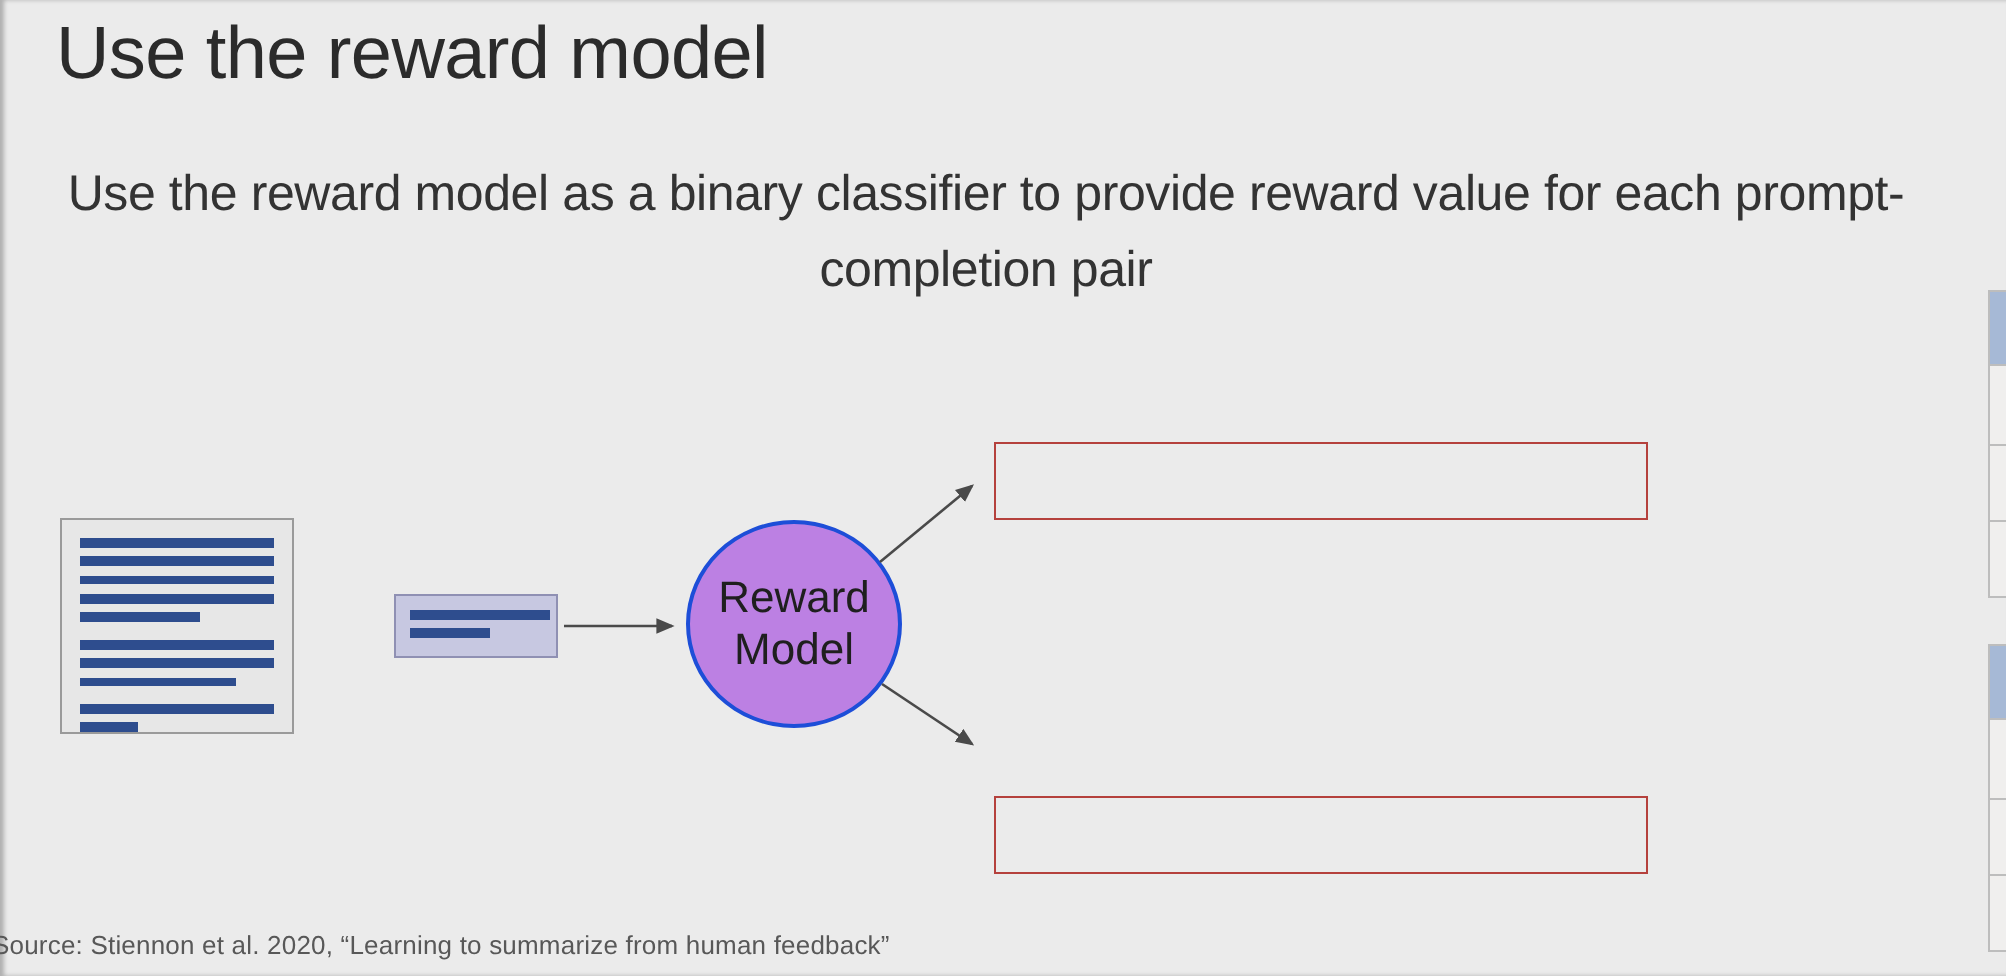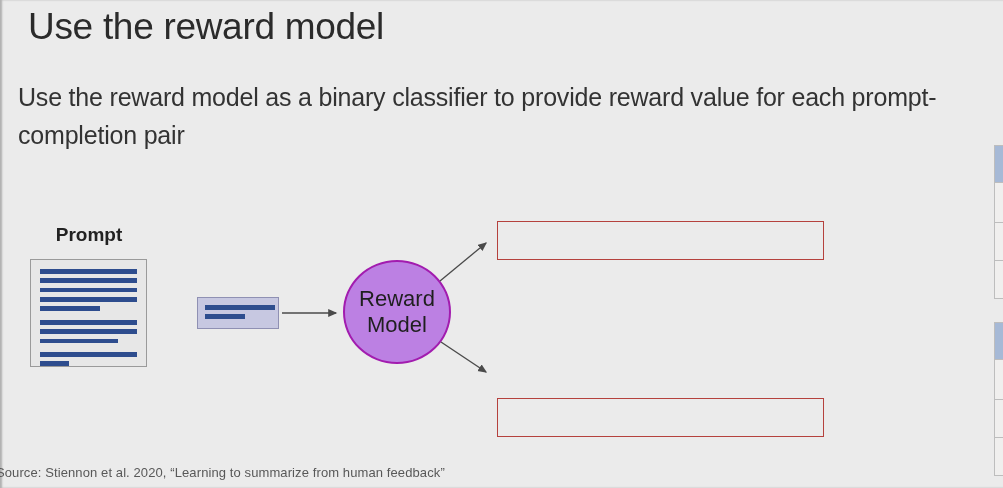--- a/index.html
+++ b/index.html
@@ -10,21 +10,21 @@
     overflow:hidden;
     font-family:"Liberation Sans", sans-serif;
     box-shadow:inset 2px 0 2px rgba(0,0,0,0.25);
   }
   .title{
     position:absolute;left:28px;top:6px;
     font-size:37px;font-weight:500;color:#2b2b2b;letter-spacing:-0.3px;
   }
   .subtitle{
     position:absolute;left:18px;top:78px;width:950px;
-    font-size:25px;line-height:38px;color:#333;letter-spacing:-0.2px;
+    font-size:25px;line-height:38px;color:#333;letter-spacing:-0.2px;text-align:center;
   }
   .diagram-label{
     position:absolute;top:224px;
     font-size:19px;font-weight:700;color:#222;text-align:center;
   }
   .prompt-label{left:30px;width:118px;}
   .completion-label{left:183px;width:114px;}
 
   .prompt-box{
     position:absolute;left:30px;top:259px;width:117px;height:108px;
@@ -36,21 +36,21 @@
 
   .completion-box{
     position:absolute;left:197px;top:297px;width:82px;height:32px;
     background:#c7c8e1;border:1px solid #8f90b3;box-sizing:border-box;
     padding:7px 0 0 7px;display:flex;flex-direction:column;gap:4px;
   }
   .completion-box .bar{background:#2e4d8e;}
 
   .reward-circle{
     position:absolute;left:343px;top:260px;width:108px;height:104px;
-    background:#bc80e3;border:2px solid #a21caf;border-radius:50%;
+    background:#bc80e3;border:2px solid #1d4ed8;border-radius:50%;
     box-sizing:border-box;
     display:flex;align-items:center;justify-content:center;text-align:center;
     font-size:22px;line-height:26px;color:#1f1f1f;
   }
   .reward-circle span{display:block;width:90px;}
 
   .arrows{position:absolute;left:0;top:0;width:1003px;height:488px;pointer-events:none;}
 
   .rm-table{
     position:absolute;left:497px;width:473px;
@@ -78,21 +78,20 @@
   }
 </style>
 </head>
 <body>
 
 <div class="slide">
 
   <div class="title">Use the reward model</div>
   <div class="subtitle">Use the reward model as a binary classifier to provide reward value for each prompt-completion pair</div>
 
-  <div class="diagram-label prompt-label">Prompt</div>
 
   <div class="prompt-box">
     <div class="bar" style="width:100%"></div>
     <div class="bar" style="width:100%"></div>
     <div class="bar" style="width:100%"></div>
     <div class="bar" style="width:100%"></div>
     <div class="bar" style="width:62%"></div>
     <div class="bar p-gap" style="width:100%"></div>
     <div class="bar" style="width:100%"></div>
     <div class="bar" style="width:80%"></div>

